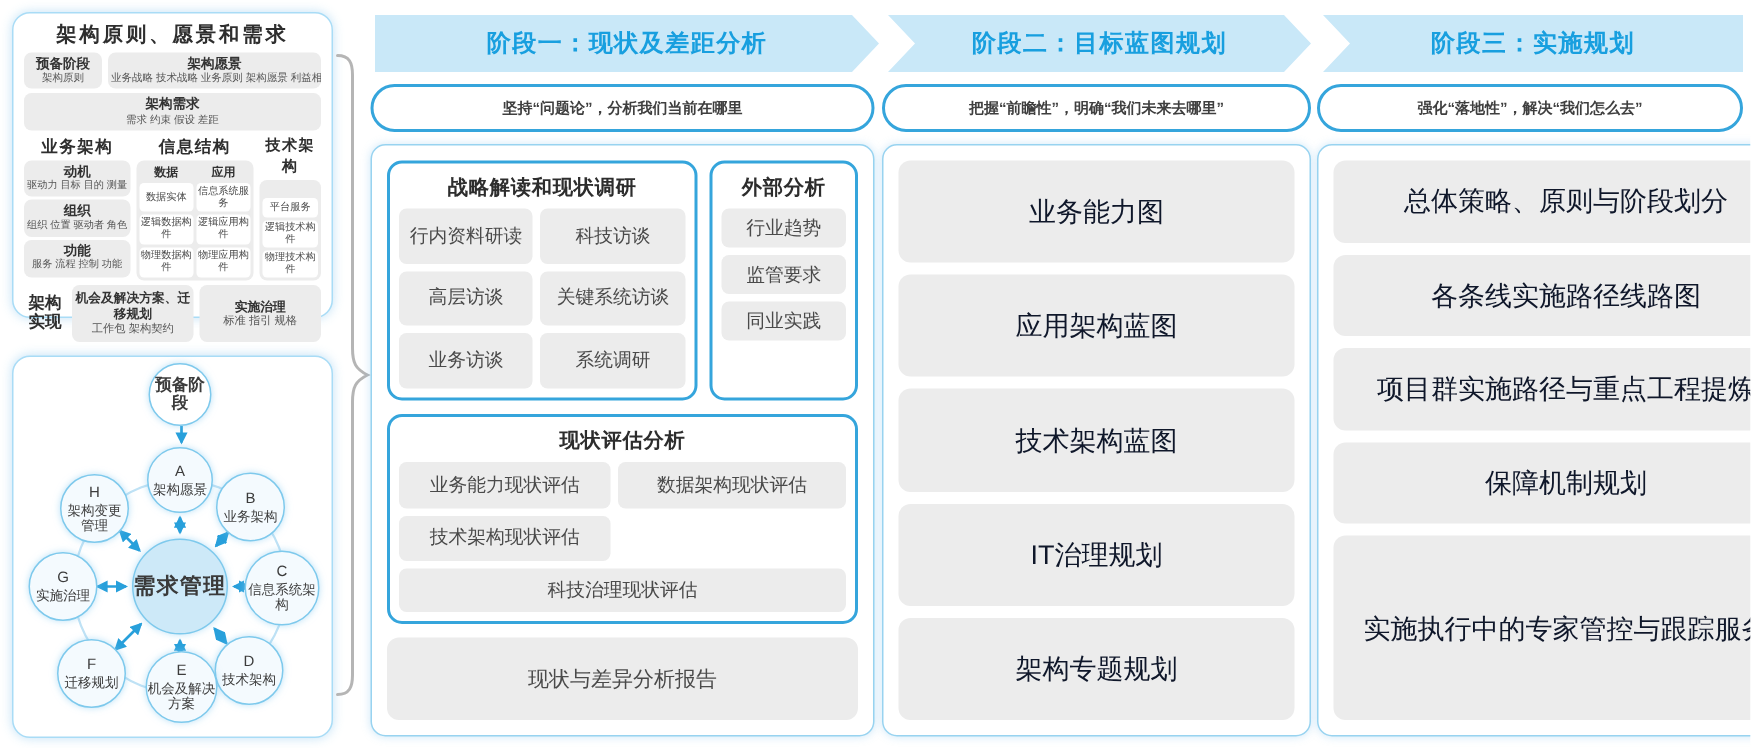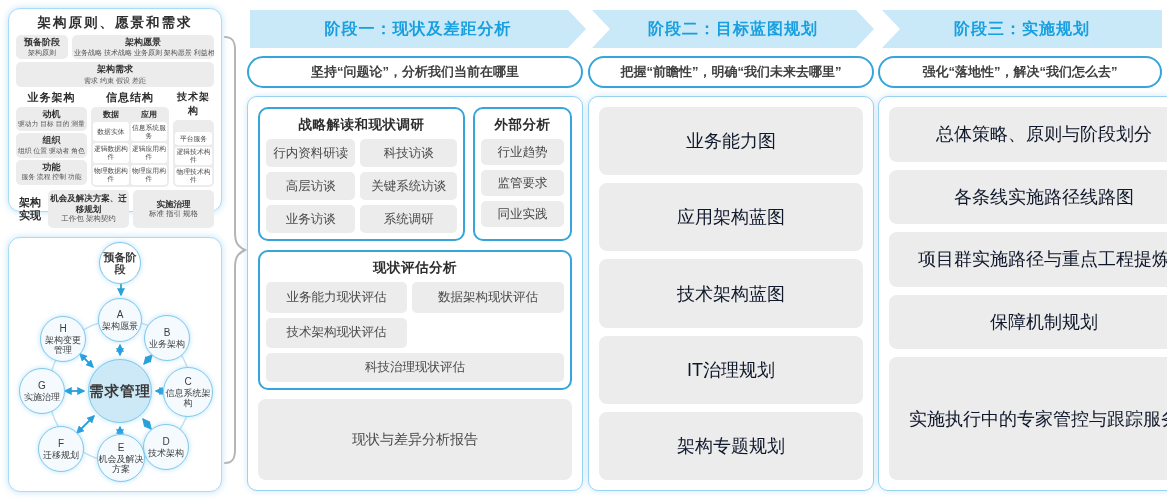--- a/index.html
+++ b/index.html
@@ -61,33 +61,33 @@
   #brace { position:absolute; left:220px; top:34px; width:28px; height:432px; }
 
   
   .band { position:absolute; top:10px; height:38px; background:#c9e8f8; display:flex; align-items:center; justify-content:center;
           font-weight:bold; font-size:16px; color:#189fdf; letter-spacing:1px; }
   #band1 { left:250px; width:336px; clip-path:polygon(0 0, calc(100% - 18px) 0, 100% 50%, calc(100% - 18px) 100%, 0 100%); }
   #band2 { left:592px; width:282px; clip-path:polygon(0 0, calc(100% - 18px) 0, 100% 50%, calc(100% - 18px) 100%, 0 100%, 18px 50%); }
   #band3 { left:882px; width:280px; clip-path:polygon(0 0, 100% 0, 100% 100%, 0 100%, 18px 50%); }
 
   .sub { position:absolute; top:56px; height:32px; background:#fff; border:2px solid #35a5dc; border-radius:16px;
-         display:flex; align-items:center; justify-content:center; font-weight:bold; font-size:13px; color:#3f3f3f; box-sizing:border-box; }
+         display:flex; align-items:center; justify-content:center; font-weight:bold; font-size:10px; color:#3f3f3f; box-sizing:border-box; }
   #sub1 { left:247px; width:336px; }
   #sub2 { left:588px; width:286px; }
   #sub3 { left:878px; width:284px; }
 
   .content { position:absolute; top:96px; height:395px; background:#fff; border:1.5px solid #98d3f0; border-radius:10px;
              box-sizing:border-box; padding:10px; box-shadow:0 0 6px rgba(120,190,235,.35); }
   #c1 { left:247px; width:336px; display:flex; flex-direction:column; }
   #c2 { left:588px; width:286px; display:flex; flex-direction:column; gap:8px; }
   #c3 { left:878px; width:332px; display:flex; flex-direction:column; gap:8px; }
 
   
-  .p1row { display:flex; gap:8px; height:134px; }
+  .p1row { display:flex; gap:8px; height:160px; }
   .bluebox { border:2px solid #35a5dc; border-radius:10px; padding:6px 6px; box-sizing:border-box; display:flex; flex-direction:column; }
   #research { flex:2.3; }
   #external { flex:1; }
   .bt { text-align:center; font-weight:bold; font-size:13.5px; color:#2d2d2d; margin:1px 0 5px 0; letter-spacing:.5px; }
   .grid2 { display:grid; grid-template-columns:1fr 1.08fr; gap:5px; flex:1; }
   .stack { display:flex; flex-direction:column; gap:5px; flex:1; }
   .item { background:#ececec; border-radius:5px; display:flex; align-items:center; justify-content:center;
           font-size:12.5px; color:#4a4a4a; min-height:26px; }
   #assessment { margin-top:9px; height:140px; }
   #assessment .item { min-height:29px; }

